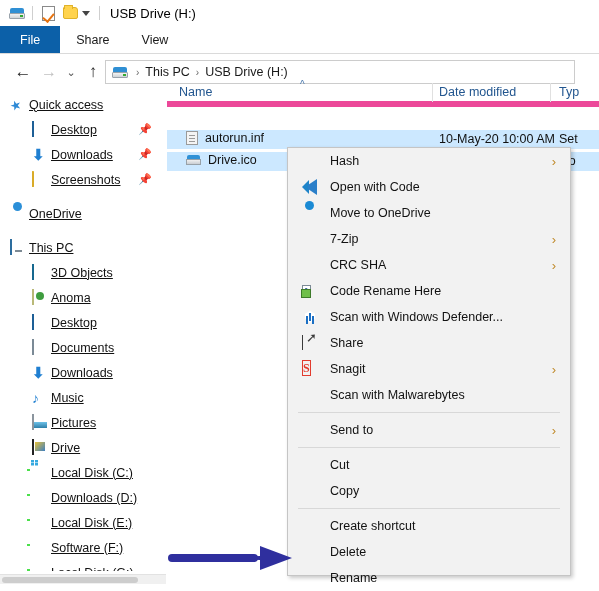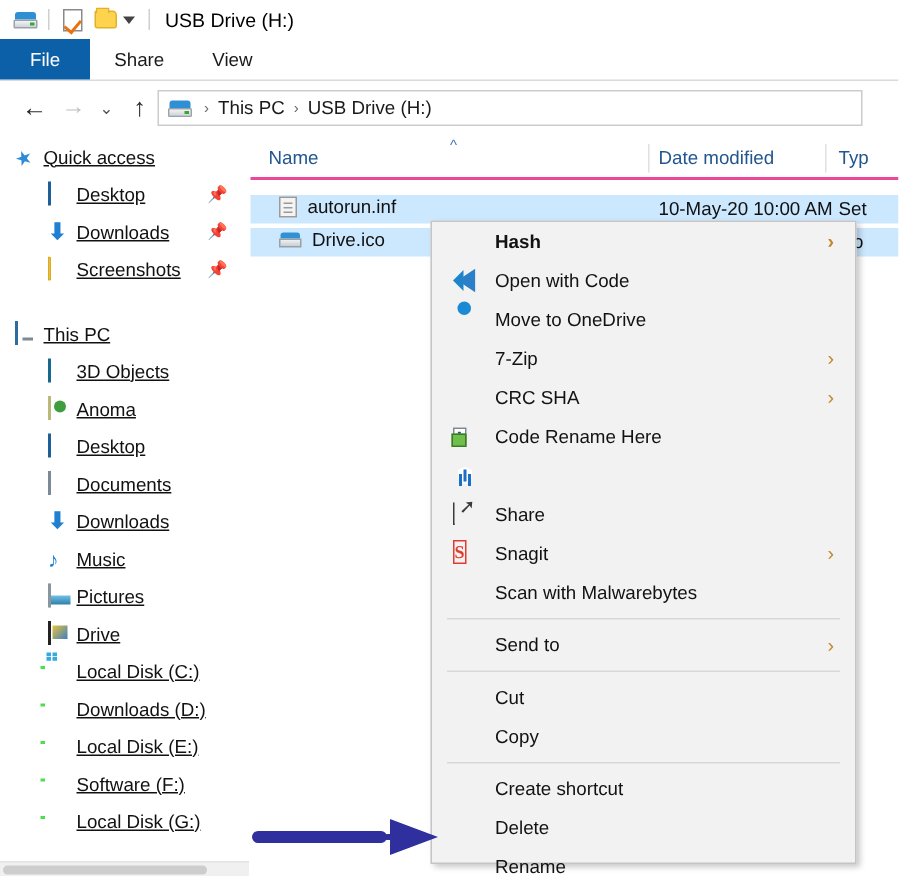--- a/index.html
+++ b/index.html
@@ -97,22 +97,22 @@
   .si-vid { width:14px;height:13px;margin-top:2px;background:#38414a;border:1px solid #222;position:relative;}
   .si-vid::after{content:"";position:absolute;left:2px;top:2px;width:10px;height:9px;background:linear-gradient(135deg,#e8c23a,#3d7fc1);}
   .si-hdd { width:16px;height:9px;margin-top:4px;background:linear-gradient(#8f9aa2,#5d666d);border-radius:2px;position:relative;}
   .si-hdd::after{content:"";position:absolute;right:2px;top:4px;width:3px;height:2px;background:#4be04b;}
   .si-hdd.win::before{content:"";position:absolute;left:-1px;top:-5px;width:8px;height:6px;
      background:
        linear-gradient(#35a9e0,#35a9e0) 0 0/3px 2.5px no-repeat,
        linear-gradient(#35a9e0,#35a9e0) 4px 0/3px 2.5px no-repeat,
        linear-gradient(#35a9e0,#35a9e0) 0 3.5px/3px 2.5px no-repeat,
        linear-gradient(#35a9e0,#35a9e0) 4px 3.5px/3px 2.5px no-repeat;}
-  .colhdr { position:absolute; left:167px; top:92px; width:432px; height:28px;
-      font-size:12.5px; color:#22568f; border-bottom:2px solid #ec4899; }
+  .colhdr { position:absolute; left:167px; top:79px; width:432px; height:28px;
+      font-size:12.5px; color:#22568f; border-bottom:6px solid #ec4899; }
   .colhdr .c { position:absolute; top:6px; }
   .colhdr .divider { position:absolute; top:4px; width:1px; height:19px; background:#e0e0e0; }
   .sortmark { position:absolute; left:133px; top:0px; font-size:10px; color:#4a79ae; }
 
   .frow { position:absolute; left:167px; width:432px; height:19px; background:#cce8ff;
      font-size:12.5px; color:#111; }
   .frow .fname { position:absolute; left:12px; top:1px; display:flex; align-items:center; }
   .frow .fname span { margin-left:7px; }
   .frow .fdate { position:absolute; left:272px; top:2px; }
   .frow .ftype { position:absolute; left:392px; top:2px; }
@@ -124,21 +124,21 @@
   .ico-ico .b { position:absolute; left:0; top:5px; width:15px; height:6px; background:linear-gradient(#f0f0f0,#c9ced3); border:1px solid #98a1a8;}
 
   
   .ctxmenu {
     position:absolute; left:287px; top:147px; width:284px; height:429px;
     background:#f2f2f2; border:1px solid #c5c5c5;
     box-shadow: 2px 2px 4px rgba(0,0,0,0.22);
     font-size:12.5px; color:#121212;
   }
   .mi { position:relative; height:26px; display:flex; align-items:center; padding-left:42px; }
-  .mi.bold { font-weight:bold;align-items:center; }
+  .mi.bold { font-weight:normal;align-items:center; }
   .mi .micon { position:absolute; left:14px; top:50%; transform:translateY(-50%);
      width:16px; height:16px; }
   .mi .arrow { position:absolute; right:14px; top:50%; transform:translateY(-50%);
      color:#c08a2a; font-size:13px; }
   .msep { height:1px; background:#d8d8d8; margin:4px 10px 4px 10px; }
 
   
   .m-vscode { width:16px;height:16px;position:relative; }
   .m-vscode::before{content:"";position:absolute;left:0;top:1px;width:0;height:0;
      border-top:7px solid transparent;border-bottom:7px solid transparent;border-right:7px solid #1e84c9;}
@@ -233,20 +233,24 @@
       <span class="lbl">Downloads</span>
       <span class="pin">📌</span>
     </div>
     <div class="snode ind1">
       <span class="si"><span class="si-fold"></span></span>
       <span class="lbl">Screenshots</span>
       <span class="pin">📌</span>
     </div>
 
     <div class="sgroup-gap"></div>
+    <div class="snode">
+      <span class="si"><span class="si-cloud"></span></span>
+      <span class="lbl">OneDrive</span>
+    </div>
 
     <div class="sgroup-gap"></div>
     <div class="snode">
       <span class="si"><span class="si-pc"></span></span>
       <span class="lbl">This PC</span>
     </div>
 
     <div class="snode ind1">
       <span class="si"><span class="si-3d"></span></span>
       <span class="lbl">3D Objects</span>
@@ -359,20 +363,21 @@
       <span class="arrow">›</span>
     </div>
 
     <div class="mi">
       <span class="micon"><span class="m-bulk">A</span></span>
       <span>Code Rename Here</span>
     </div>
 
     <div class="mi">
       <span class="micon"><span class="m-defender"></span></span>
+      <span>Scan with Windows Defender...</span>
     </div>
 
     <div class="mi">
       <span class="micon"><span class="m-share"></span></span>
       <span>Share</span>
     </div>
 
     <div class="mi">
       <span class="micon"><span class="m-snagit">S</span></span>
       <span>Snagit</span>

